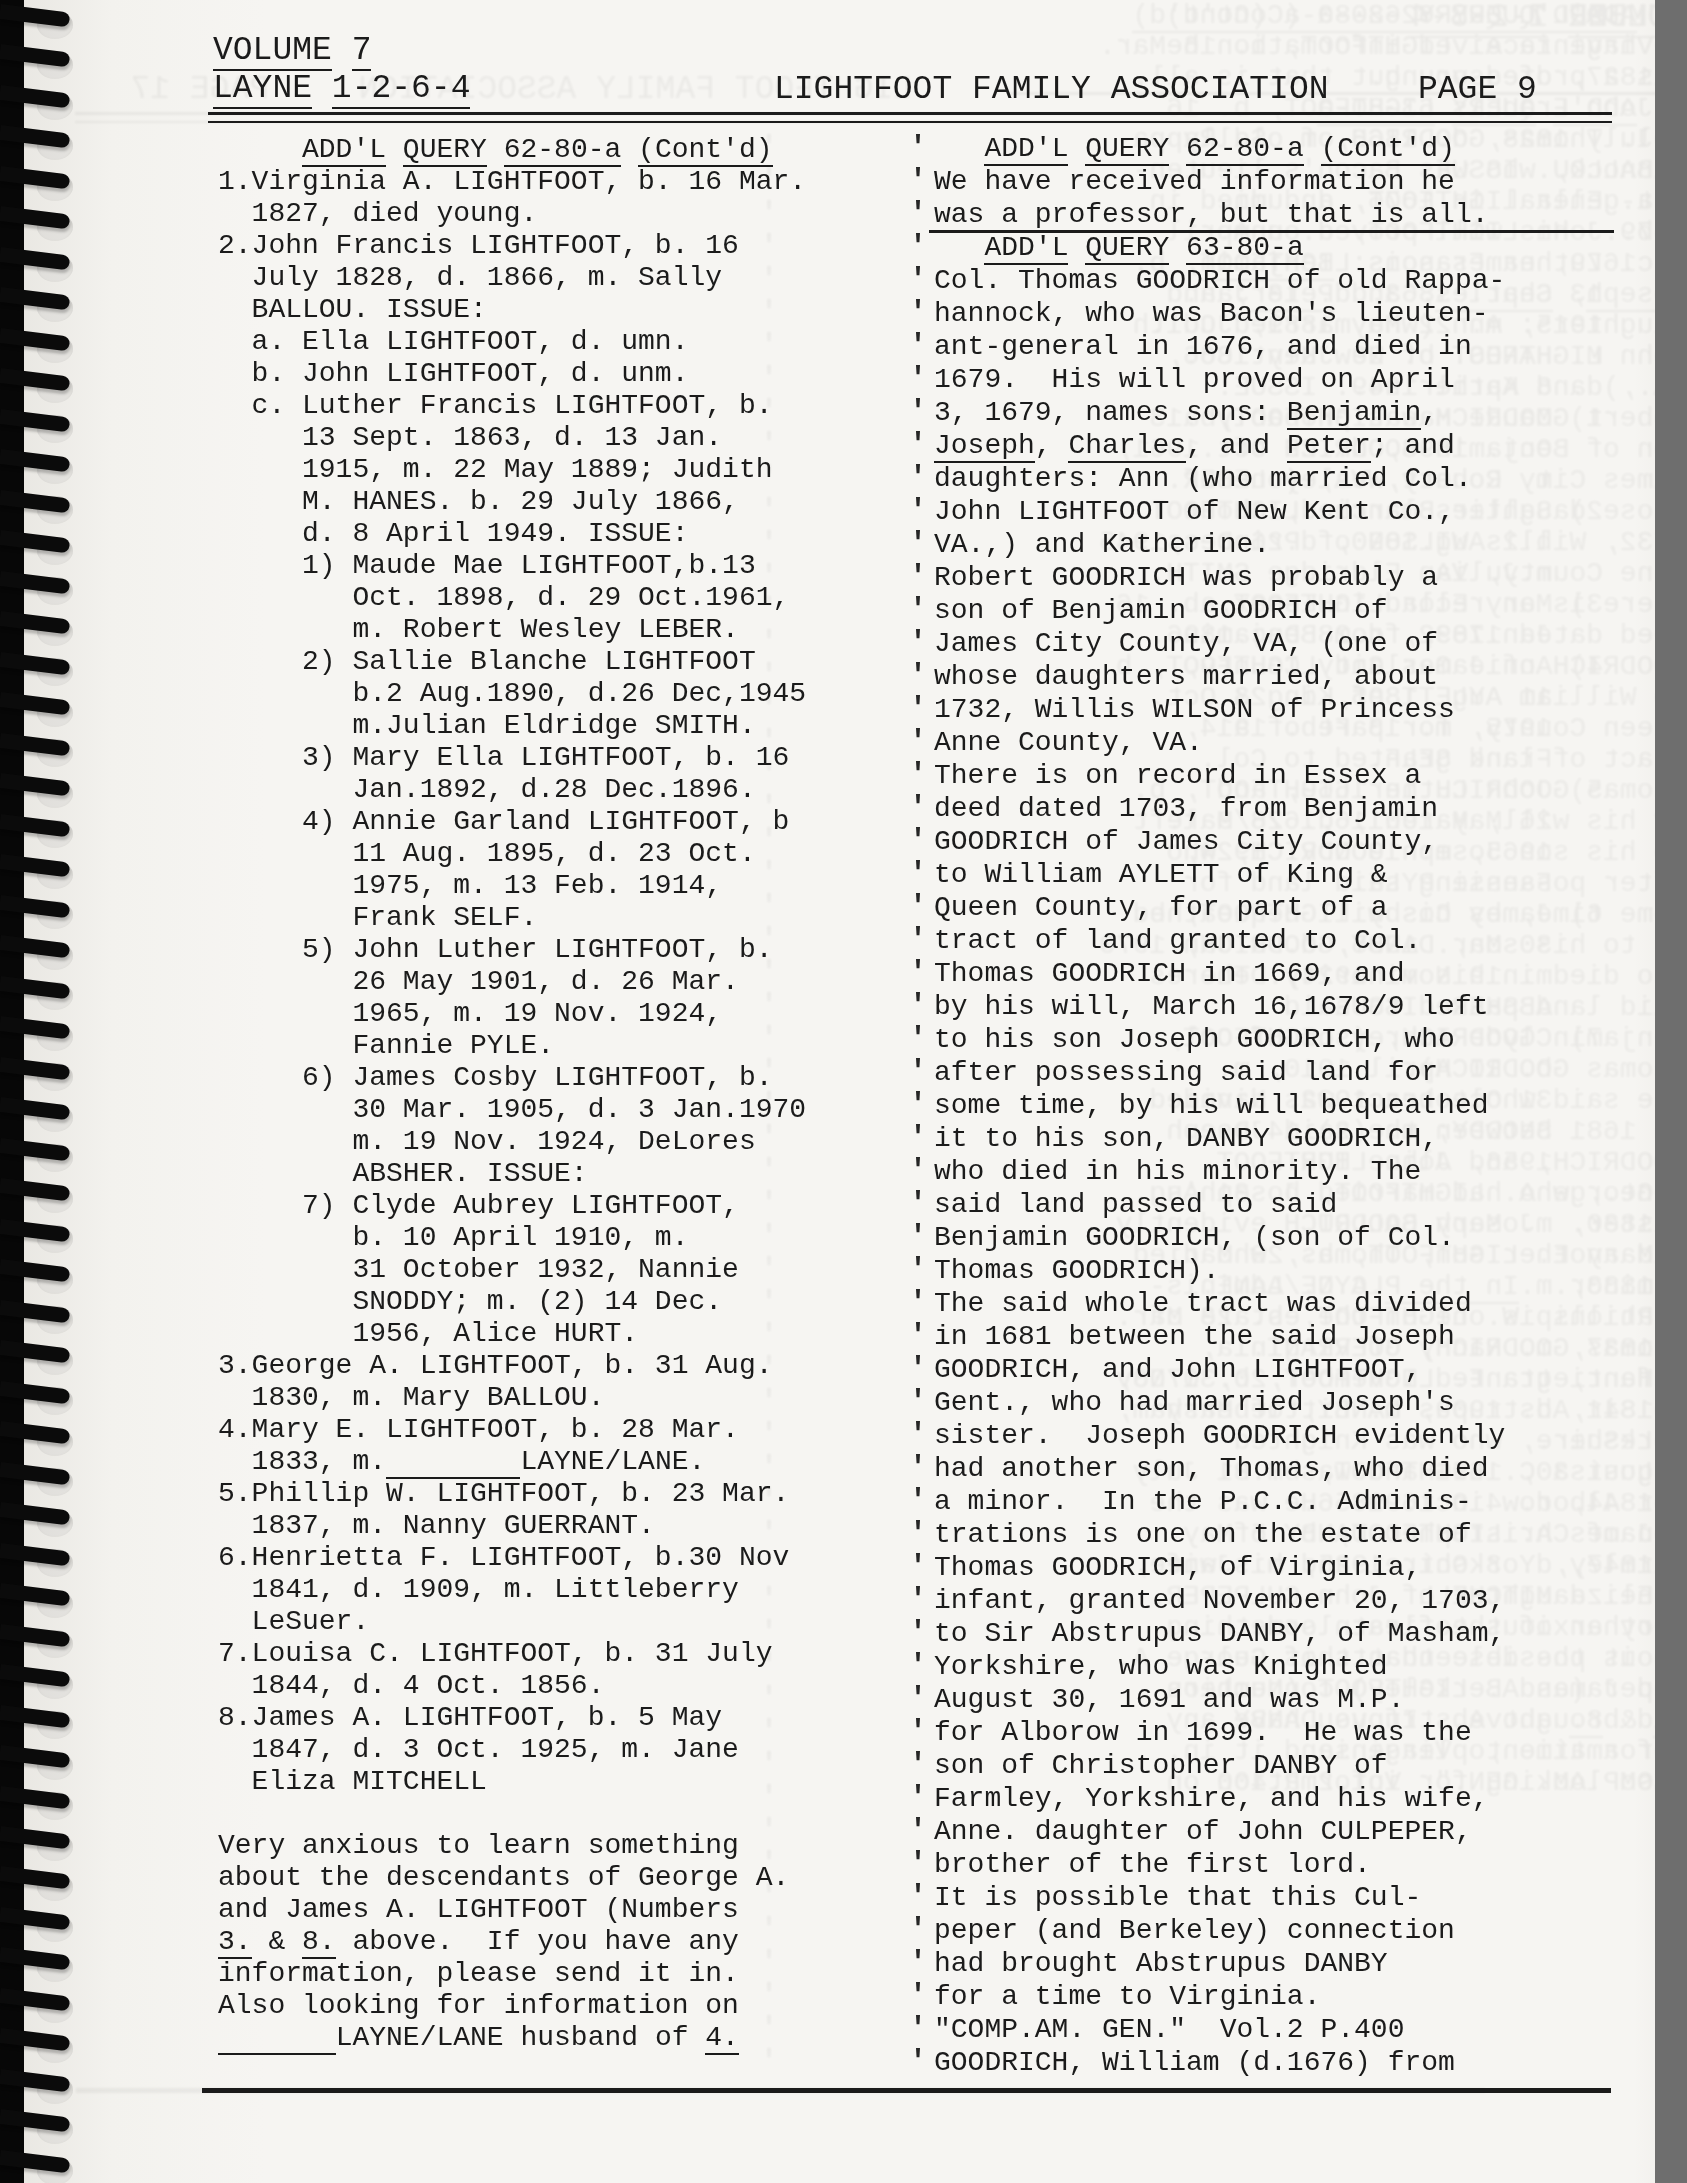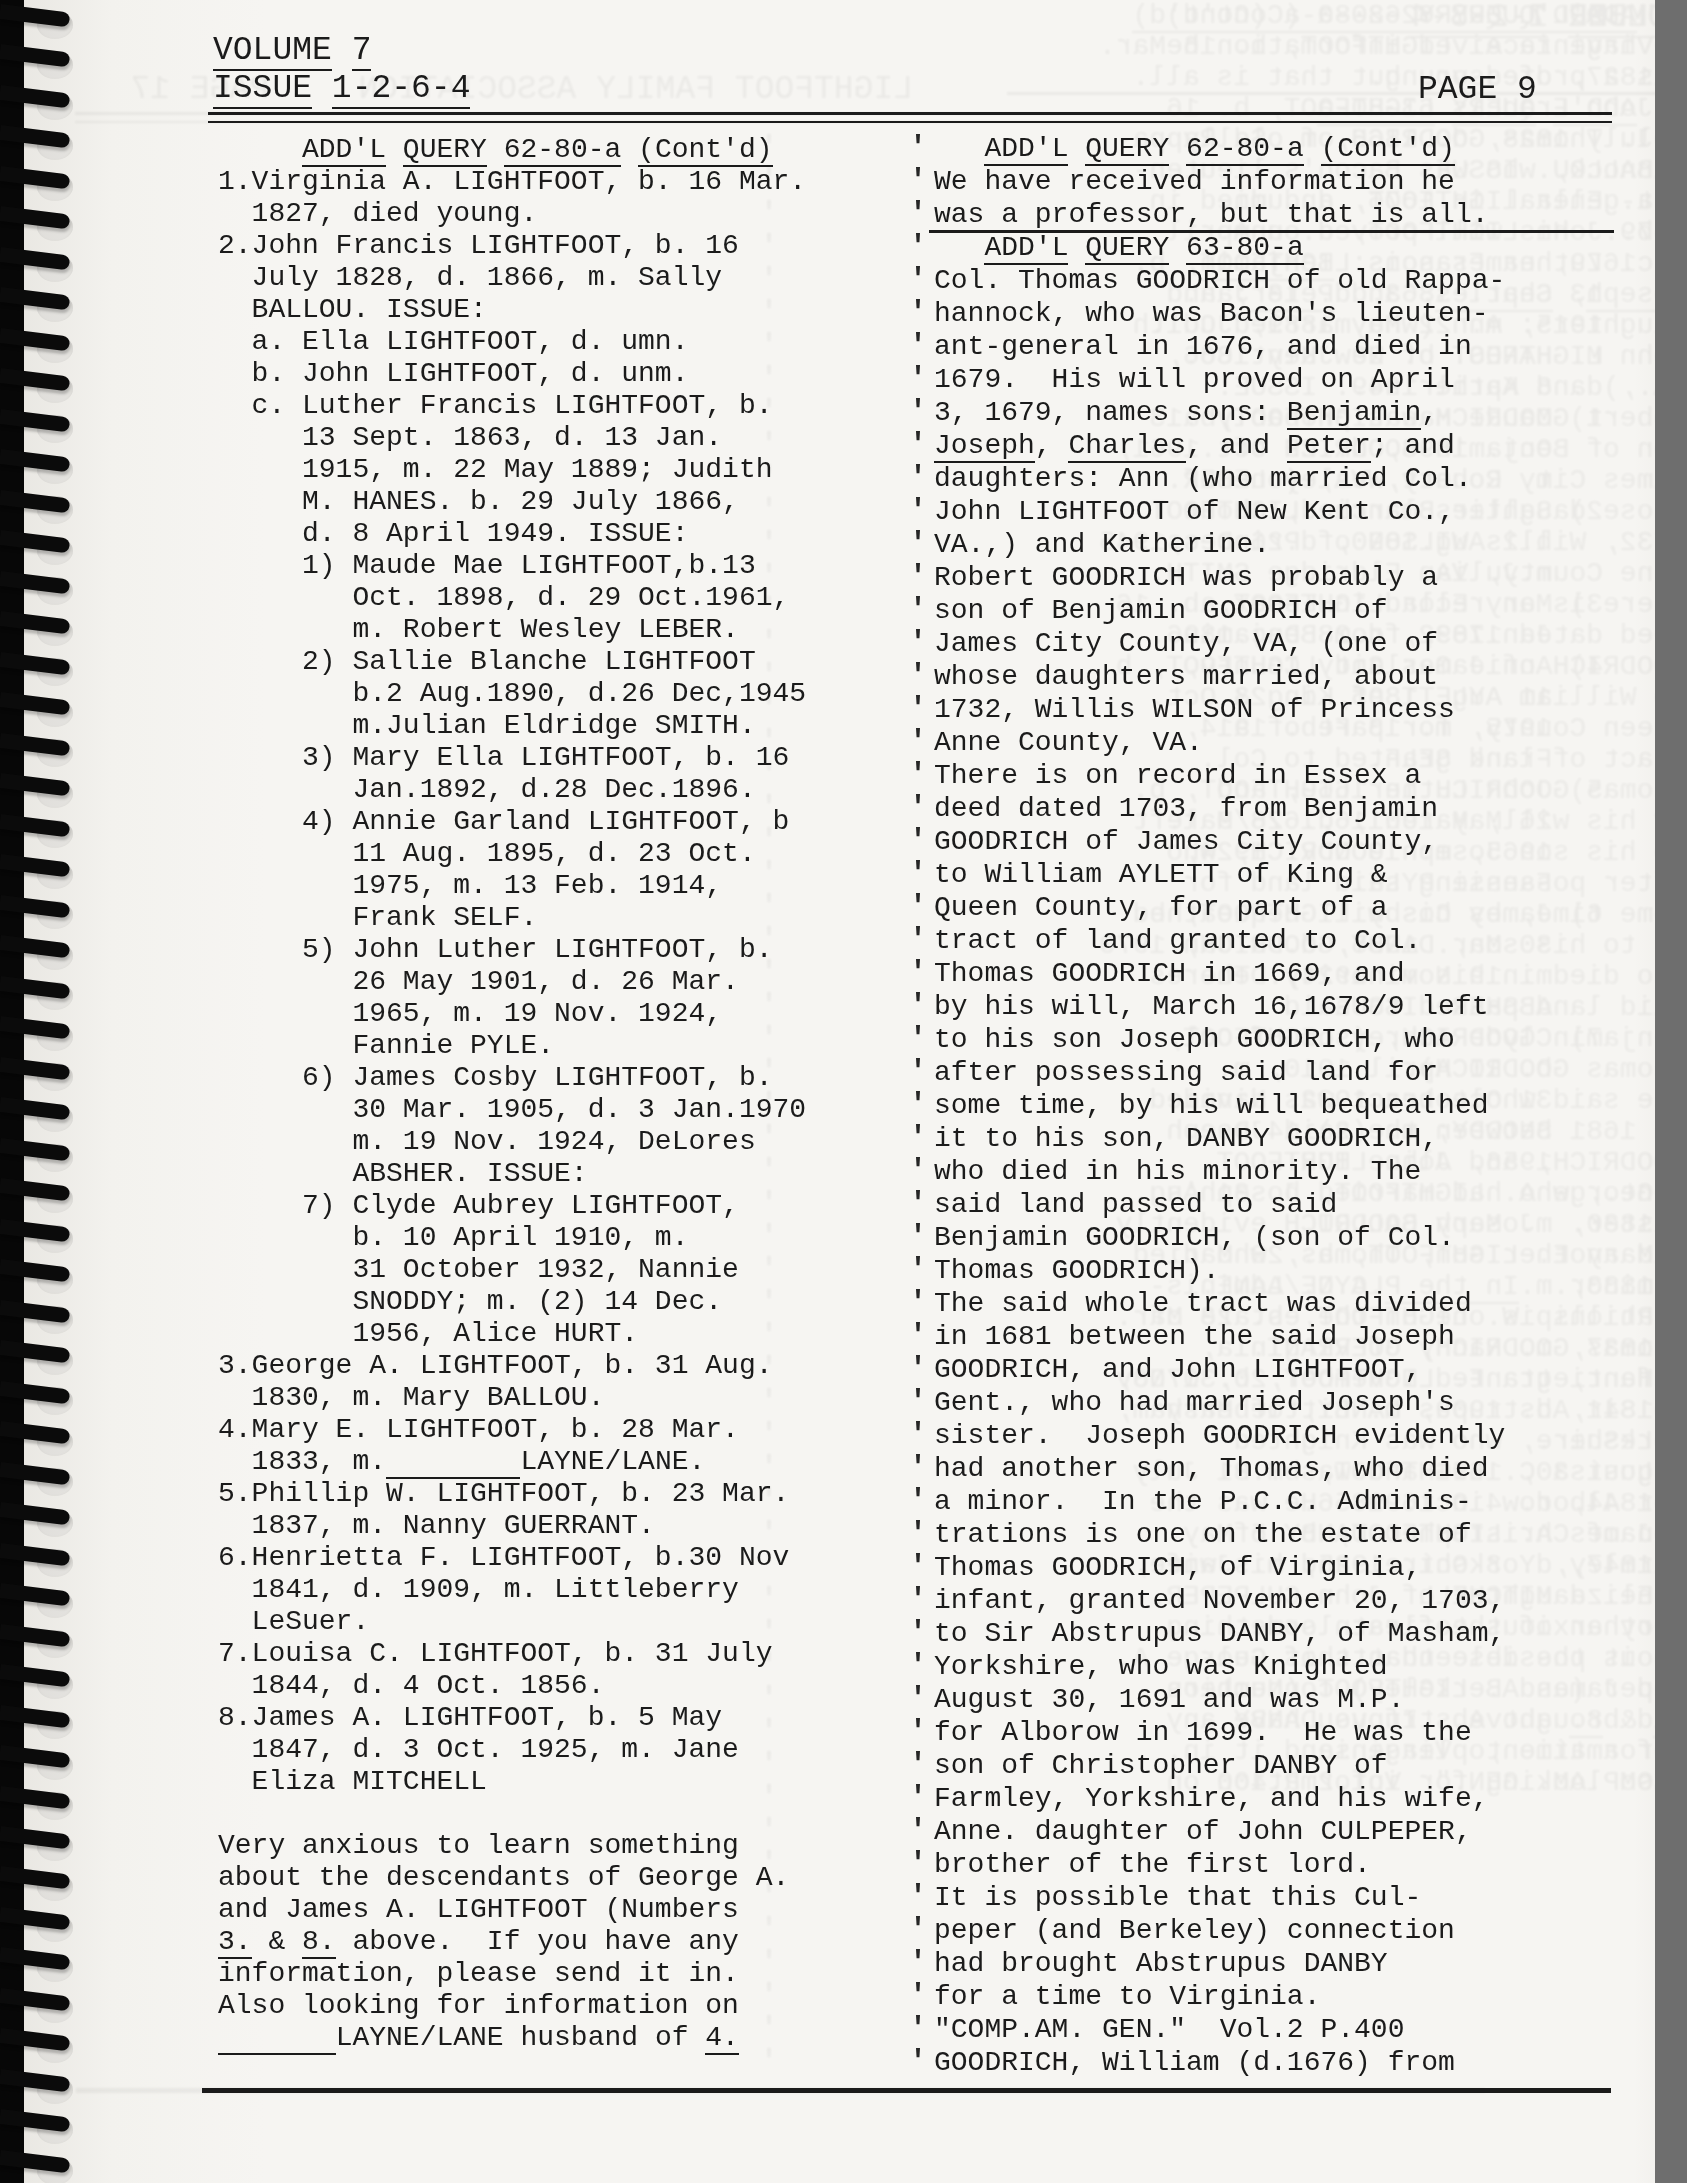--- a/index.html
+++ b/index.html
@@ -152,21 +152,22 @@
       <div class="hole" style="top: 2076px;"></div>
       <div class="tooth" style="top: 2069px;"></div>
       <div class="hole" style="top: 2116px;"></div>
       <div class="tooth" style="top: 2109px;"></div>
       <div class="hole" style="top: 2157px;"></div>
       <div class="tooth" style="top: 2150px;"></div>
     </div>
 
   <div id="content" style="position:absolute;left:0;top:0;width:1687px;height:2183px;">
     <div class="hdr-line" id="volume-line"><span class="u">VOLUME</span> <span class="u">7</span></div>
-    <div class="hdr-line" id="number-line"><span class="u">ISSUE</span> <span class="u">1-2-6-4</span></div>
+    <div class="hdr-line" id="number-line"><span class="u">LAYNE</span> <span class="u">1-2-6-4</span></div>
+    <div class="assoc">LIGHTFOOT FAMILY ASSOCIATION</div>
     <div class="pageno">PAGE 9</div>
     <div class="rule-top"></div>
 
     <div class="col" id="col-left"><div class="ln">     <span class="u">ADD'L</span> <span class="u">QUERY</span> <span class="u">62-80-a</span> <span class="u">(Cont'd)</span></div><div class="ln">1.Virginia A. LIGHTFOOT, b. 16 Mar.</div><div class="ln">  1827, died young.</div><div class="ln">2.John Francis LIGHTFOOT, b. 16</div><div class="ln">  July 1828, d. 1866, m. Sally</div><div class="ln">  BALLOU. ISSUE:</div><div class="ln">  a. Ella LIGHTFOOT, d. umn.</div><div class="ln">  b. John LIGHTFOOT, d. unm.</div><div class="ln">  c. Luther Francis LIGHTFOOT, b.</div><div class="ln">     13 Sept. 1863, d. 13 Jan.</div><div class="ln">     1915, m. 22 May 1889; Judith</div><div class="ln">     M. HANES. b. 29 July 1866,</div><div class="ln">     d. 8 April 1949. ISSUE:</div><div class="ln">     1) Maude Mae LIGHTFOOT,b.13</div><div class="ln">        Oct. 1898, d. 29 Oct.1961,</div><div class="ln">        m. Robert Wesley LEBER.</div><div class="ln">     2) Sallie Blanche LIGHTFOOT</div><div class="ln">        b.2 Aug.1890, d.26 Dec,1945</div><div class="ln">        m.Julian Eldridge SMITH.</div><div class="ln">     3) Mary Ella LIGHTFOOT, b. 16</div><div class="ln">        Jan.1892, d.28 Dec.1896.</div><div class="ln">     4) Annie Garland LIGHTFOOT, b</div><div class="ln">        11 Aug. 1895, d. 23 Oct.</div><div class="ln">        1975, m. 13 Feb. 1914,</div><div class="ln">        Frank SELF.</div><div class="ln">     5) John Luther LIGHTFOOT, b.</div><div class="ln">        26 May 1901, d. 26 Mar.</div><div class="ln">        1965, m. 19 Nov. 1924,</div><div class="ln">        Fannie PYLE.</div><div class="ln">     6) James Cosby LIGHTFOOT, b.</div><div class="ln">        30 Mar. 1905, d. 3 Jan.1970</div><div class="ln">        m. 19 Nov. 1924, DeLores</div><div class="ln">        ABSHER. ISSUE:</div><div class="ln">     7) Clyde Aubrey LIGHTFOOT,</div><div class="ln">        b. 10 April 1910, m.</div><div class="ln">        31 October 1932, Nannie</div><div class="ln">        SNODDY; m. (2) 14 Dec.</div><div class="ln">        1956, Alice HURT.</div><div class="ln">3.George A. LIGHTFOOT, b. 31 Aug.</div><div class="ln">  1830, m. Mary BALLOU.</div><div class="ln">4.Mary E. LIGHTFOOT, b. 28 Mar.</div><div class="ln">  1833, m.<span class="u">        </span>LAYNE/LANE.</div><div class="ln">5.Phillip W. LIGHTFOOT, b. 23 Mar.</div><div class="ln">  1837, m. Nanny GUERRANT.</div><div class="ln">6.Henrietta F. LIGHTFOOT, b.30 Nov</div><div class="ln">  1841, d. 1909, m. Littleberry</div><div class="ln">  LeSuer.</div><div class="ln">7.Louisa C. LIGHTFOOT, b. 31 July</div><div class="ln">  1844, d. 4 Oct. 1856.</div><div class="ln">8.James A. LIGHTFOOT, b. 5 May</div><div class="ln">  1847, d. 3 Oct. 1925, m. Jane</div><div class="ln">  Eliza MITCHELL</div><div class="ln"></div><div class="ln">Very anxious to learn something</div><div class="ln">about the descendants of George A.</div><div class="ln">and James A. LIGHTFOOT (Numbers</div><div class="ln"><span class="u">3.</span> &amp; <span class="u">8.</span> above.  If you have any</div><div class="ln">information, please send it in.</div><div class="ln">Also looking for information on</div><div class="ln"><span class="u">       </span>LAYNE/LANE husband of <span class="u">4.</span></div></div>
     <div class="sep" id="sep-mid">
         <div>'</div>
         <div>'</div>
         <div>'</div>
         <div>'</div>
         <div>'</div>

